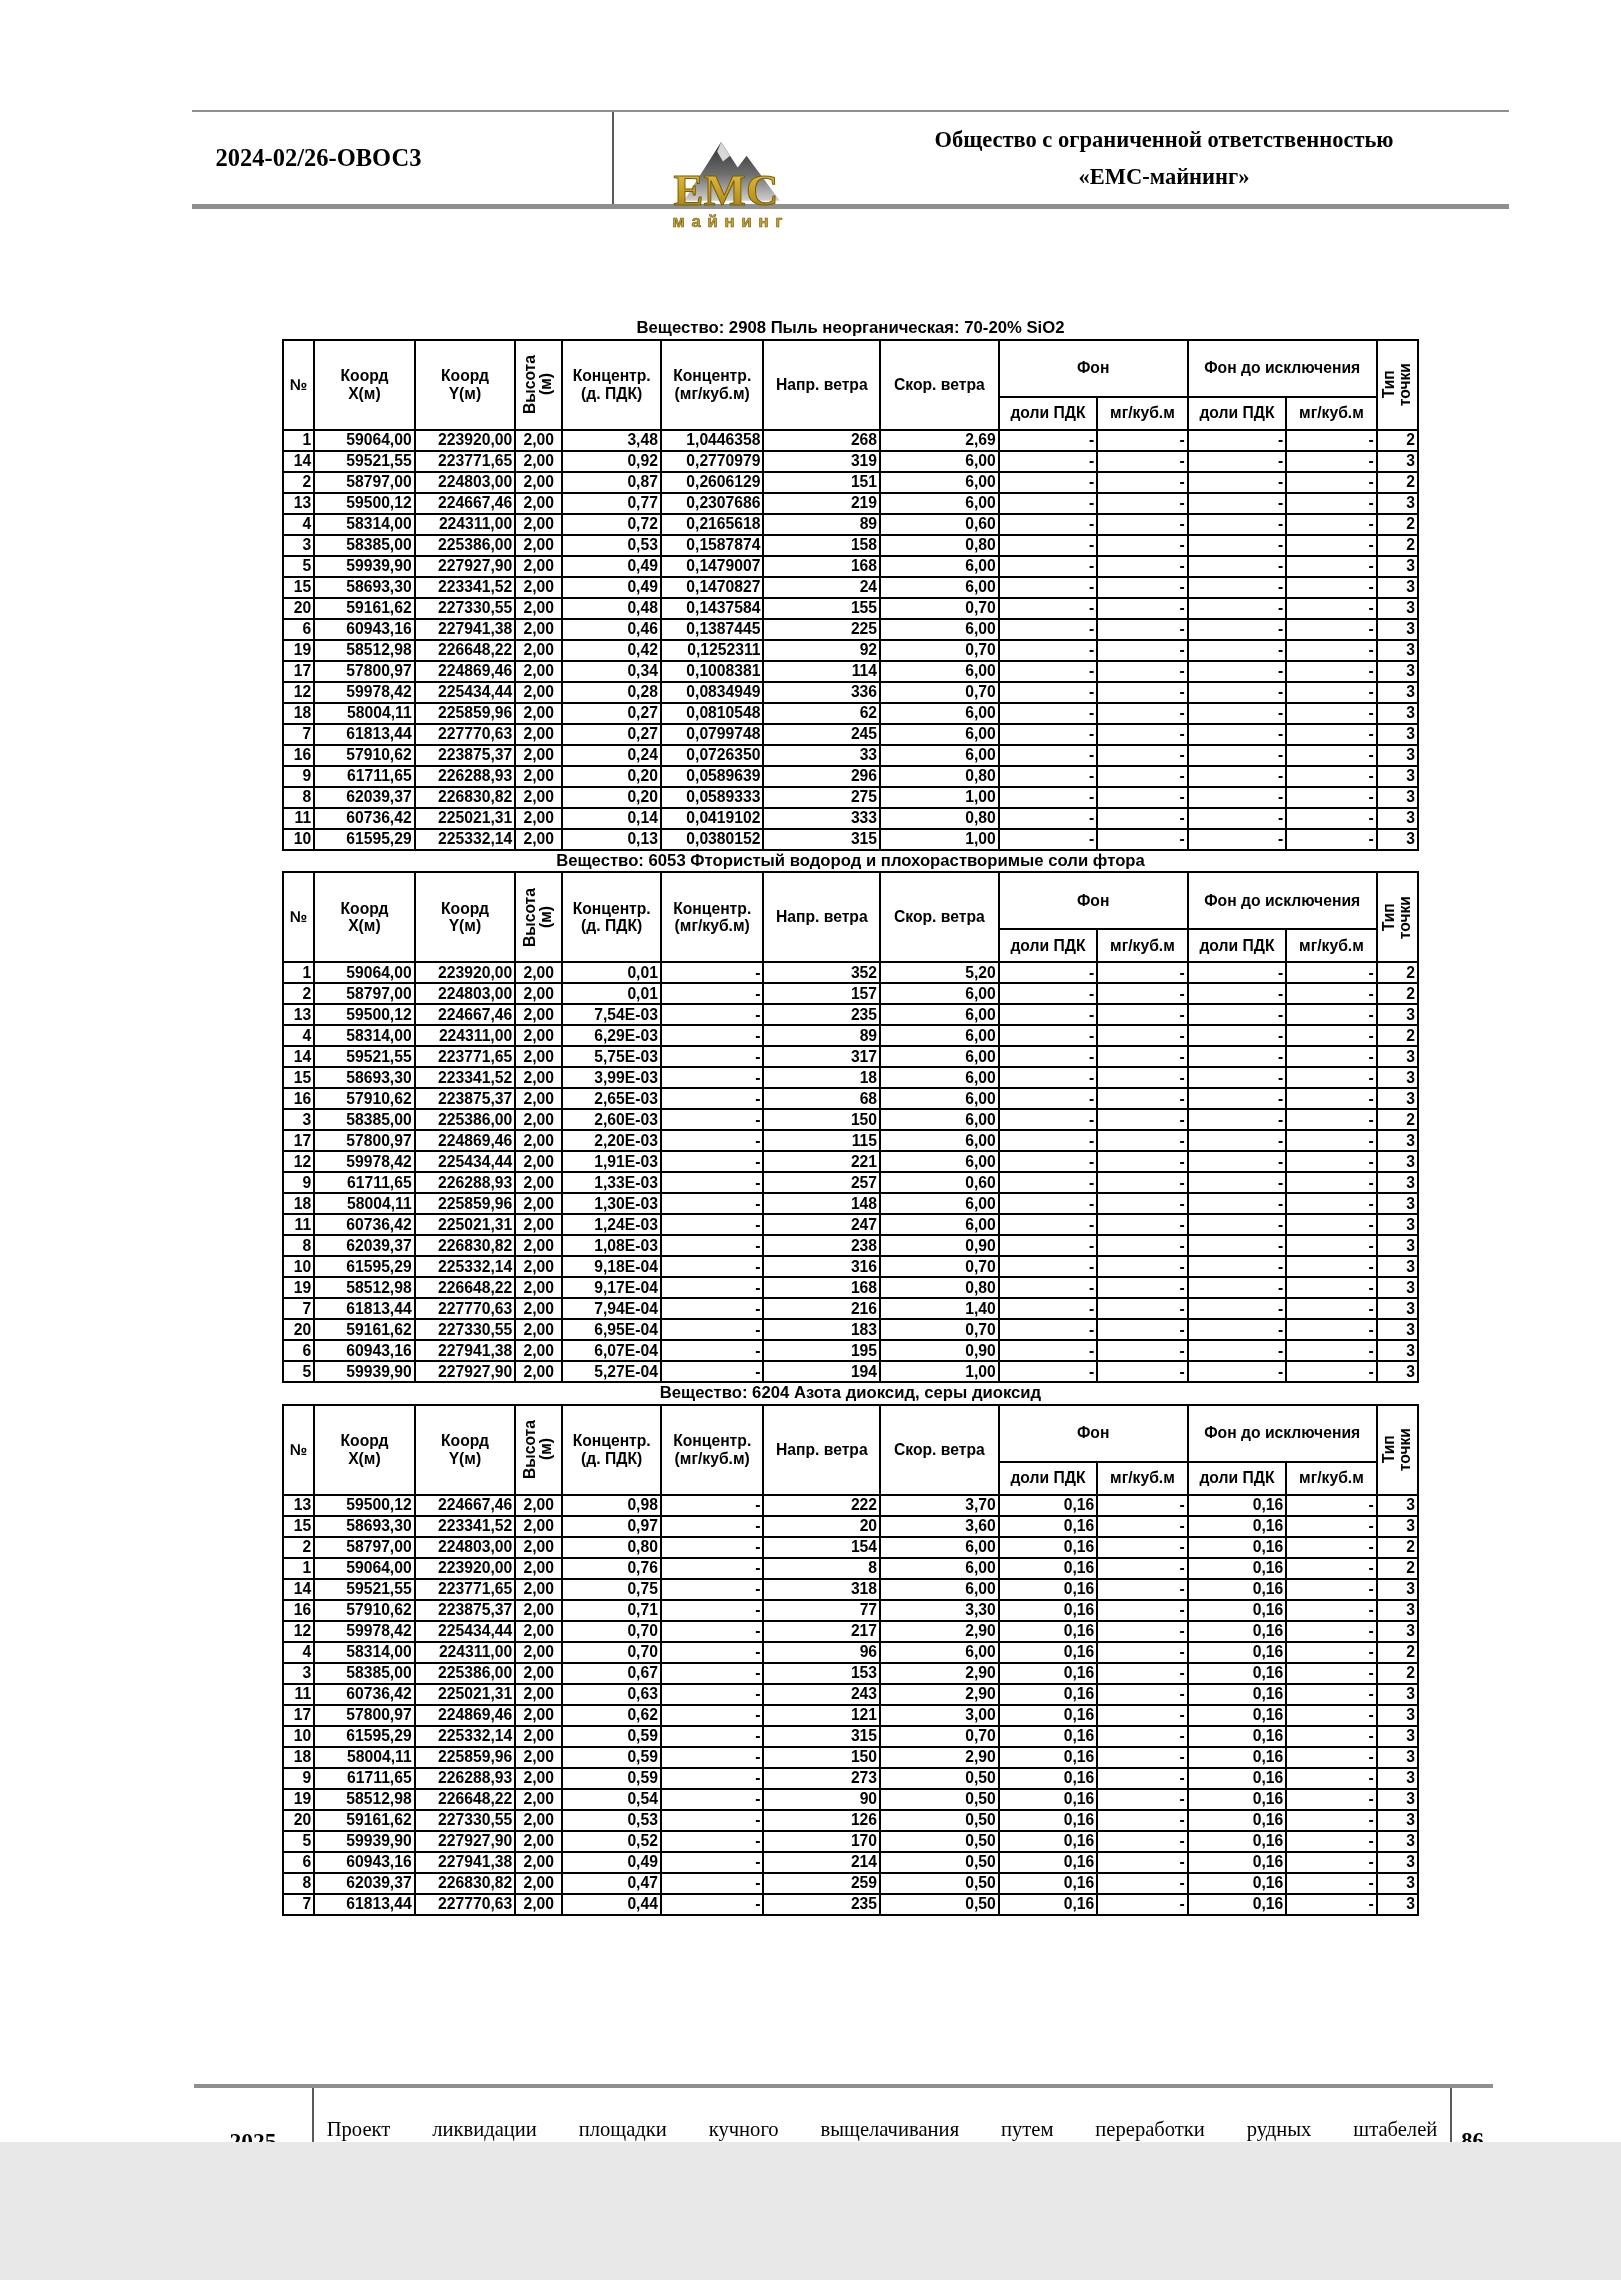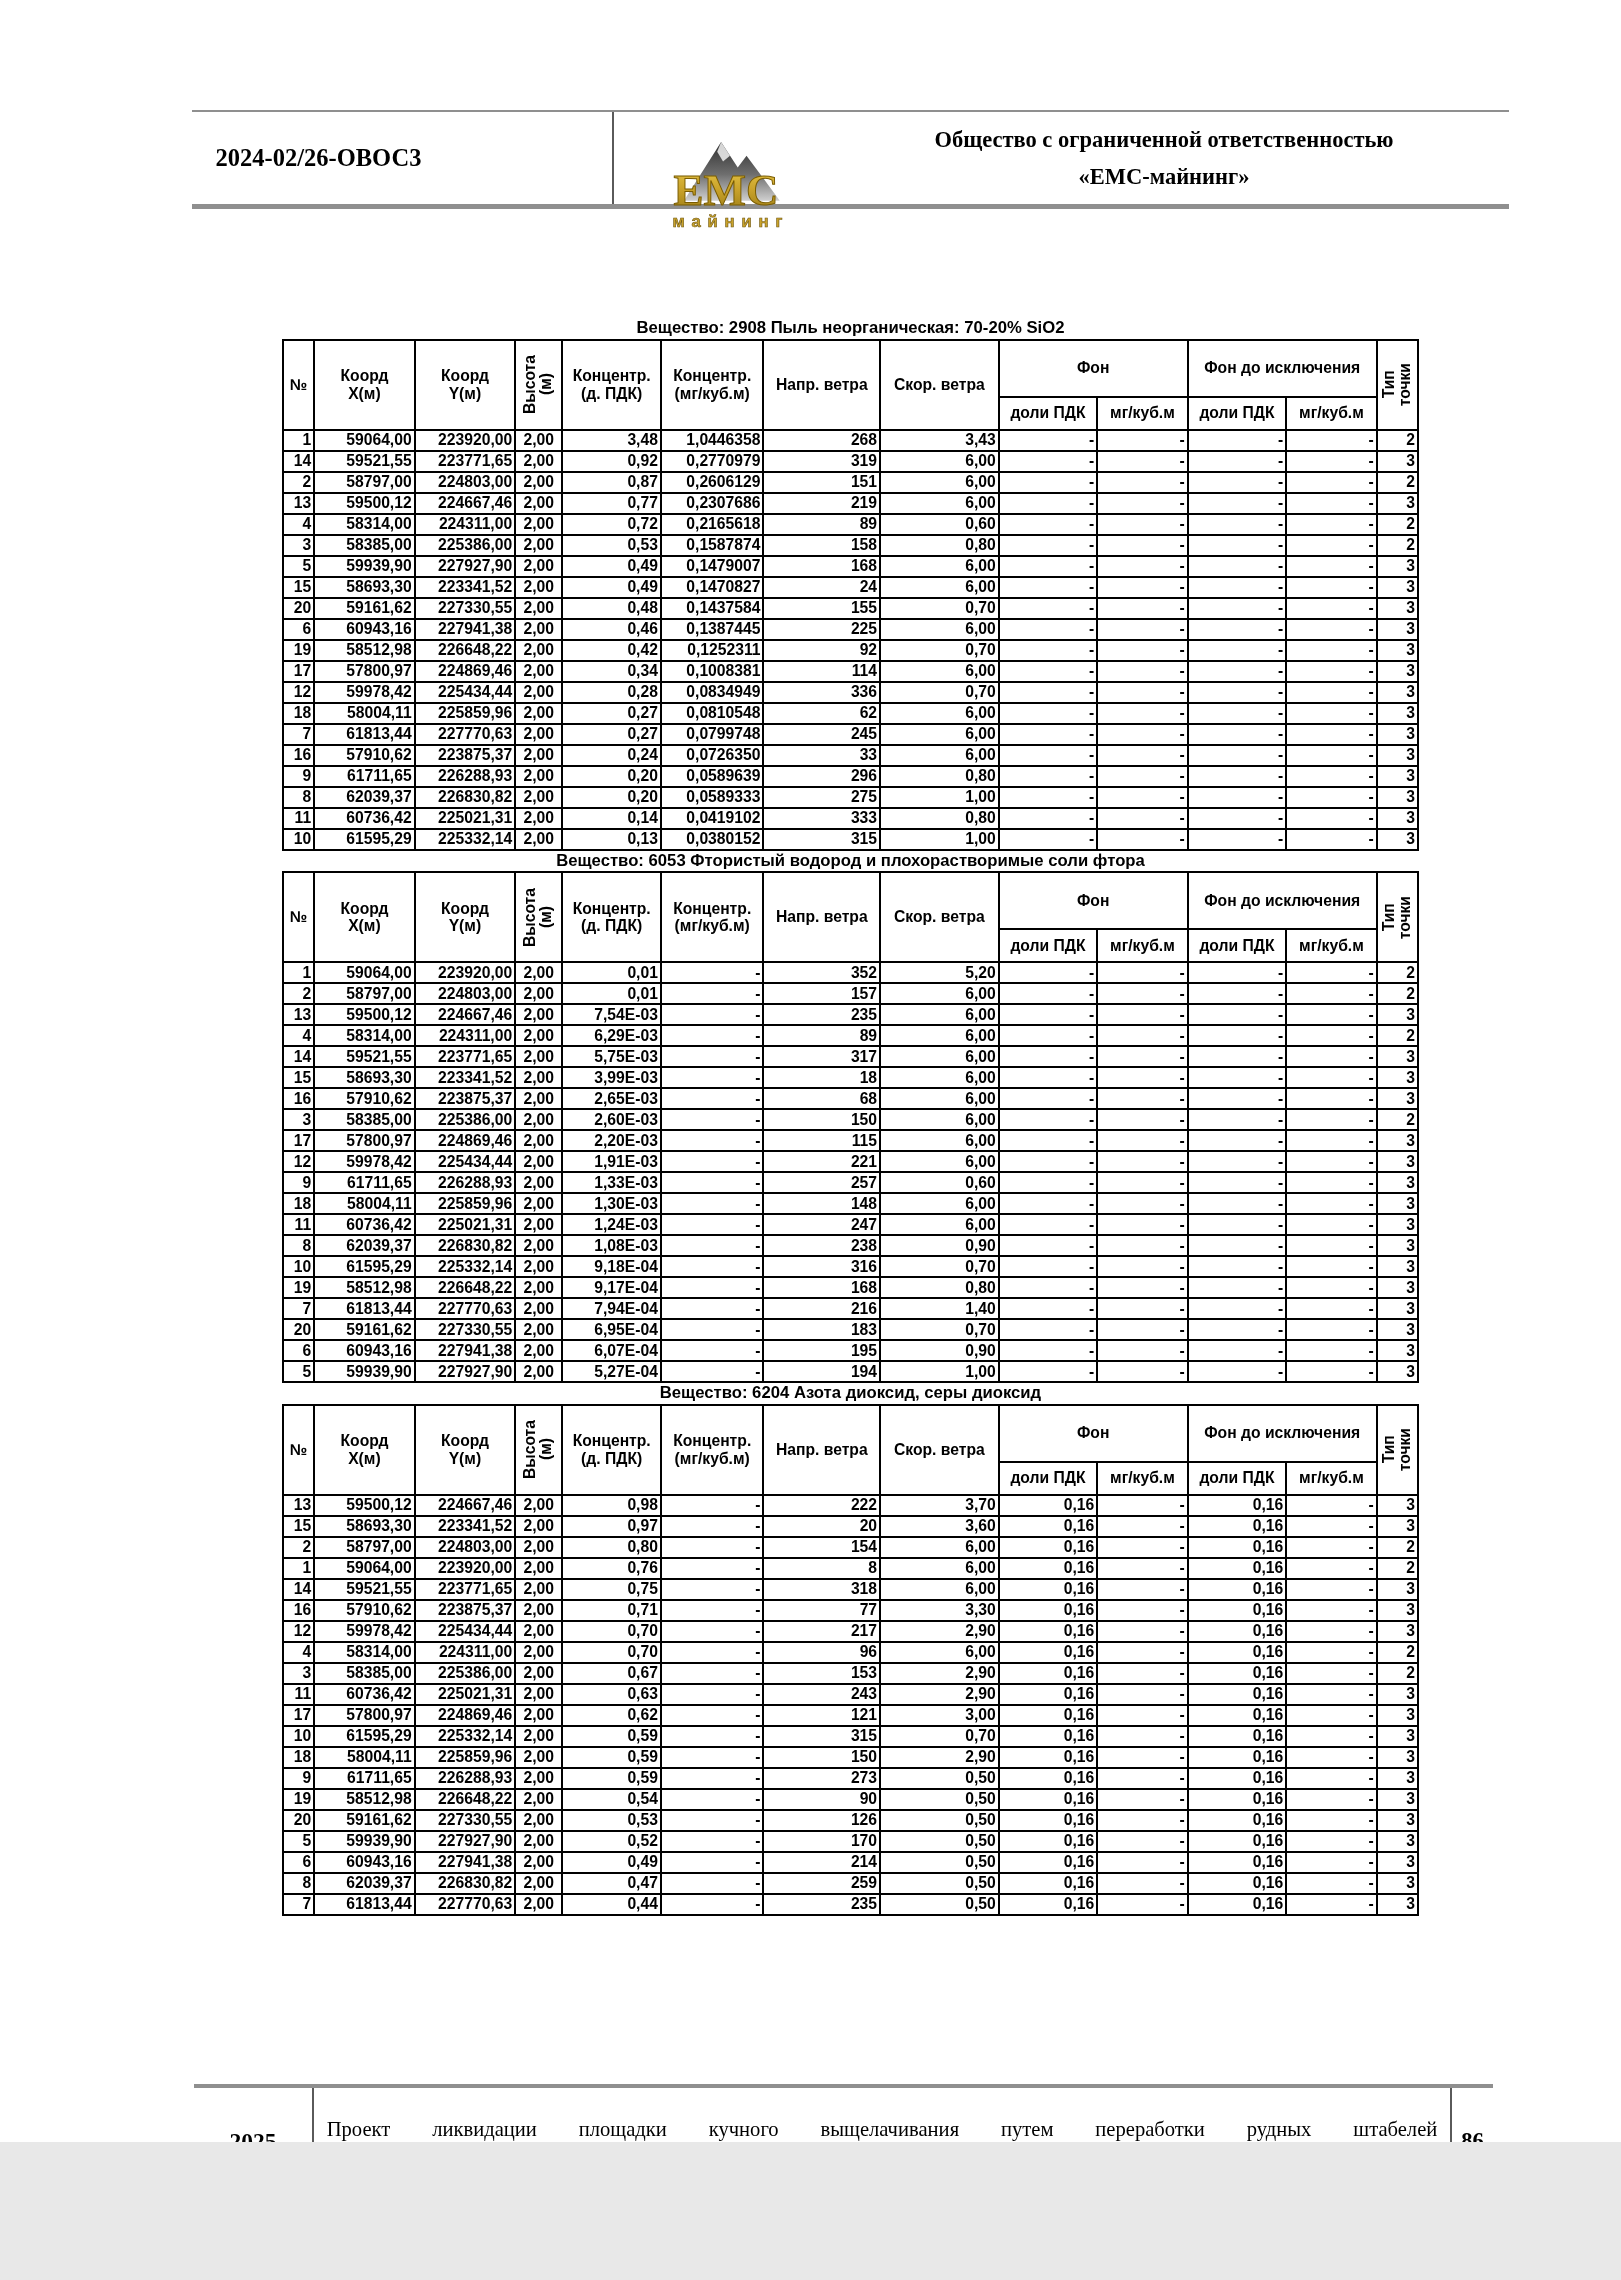--- a/index.html
+++ b/index.html
@@ -133,21 +133,21 @@
         </thead>
         <tbody>
           <tr>
             <td class="c0">1</td>
             <td class="c1">59064,00</td>
             <td class="c2">223920,00</td>
             <td class="c3">2,00</td>
             <td class="c4">3,48</td>
             <td class="c5">1,0446358</td>
             <td class="c6">268</td>
-            <td class="c7">3,43</td>
+            <td class="c7">2,69</td>
             <td class="c8">-</td>
             <td class="c9">-</td>
             <td class="c10">-</td>
             <td class="c11">-</td>
             <td class="c12">2</td>
           </tr>
           <tr>
             <td class="c0">14</td>
             <td class="c1">59521,55</td>
             <td class="c2">223771,65</td>

